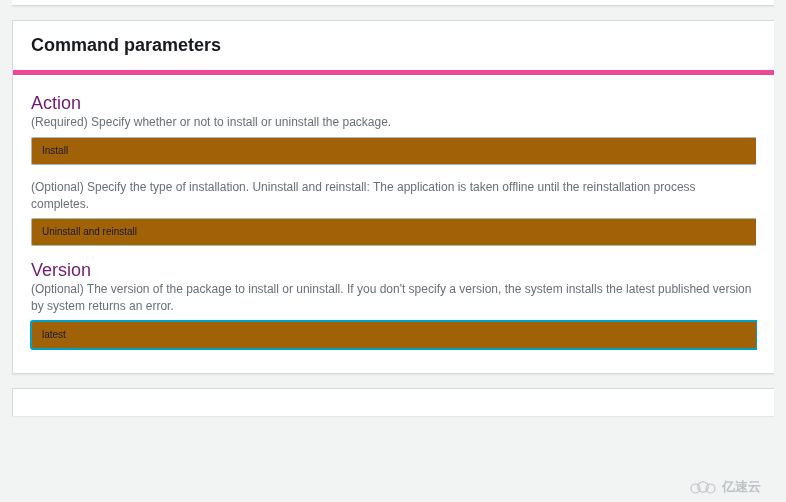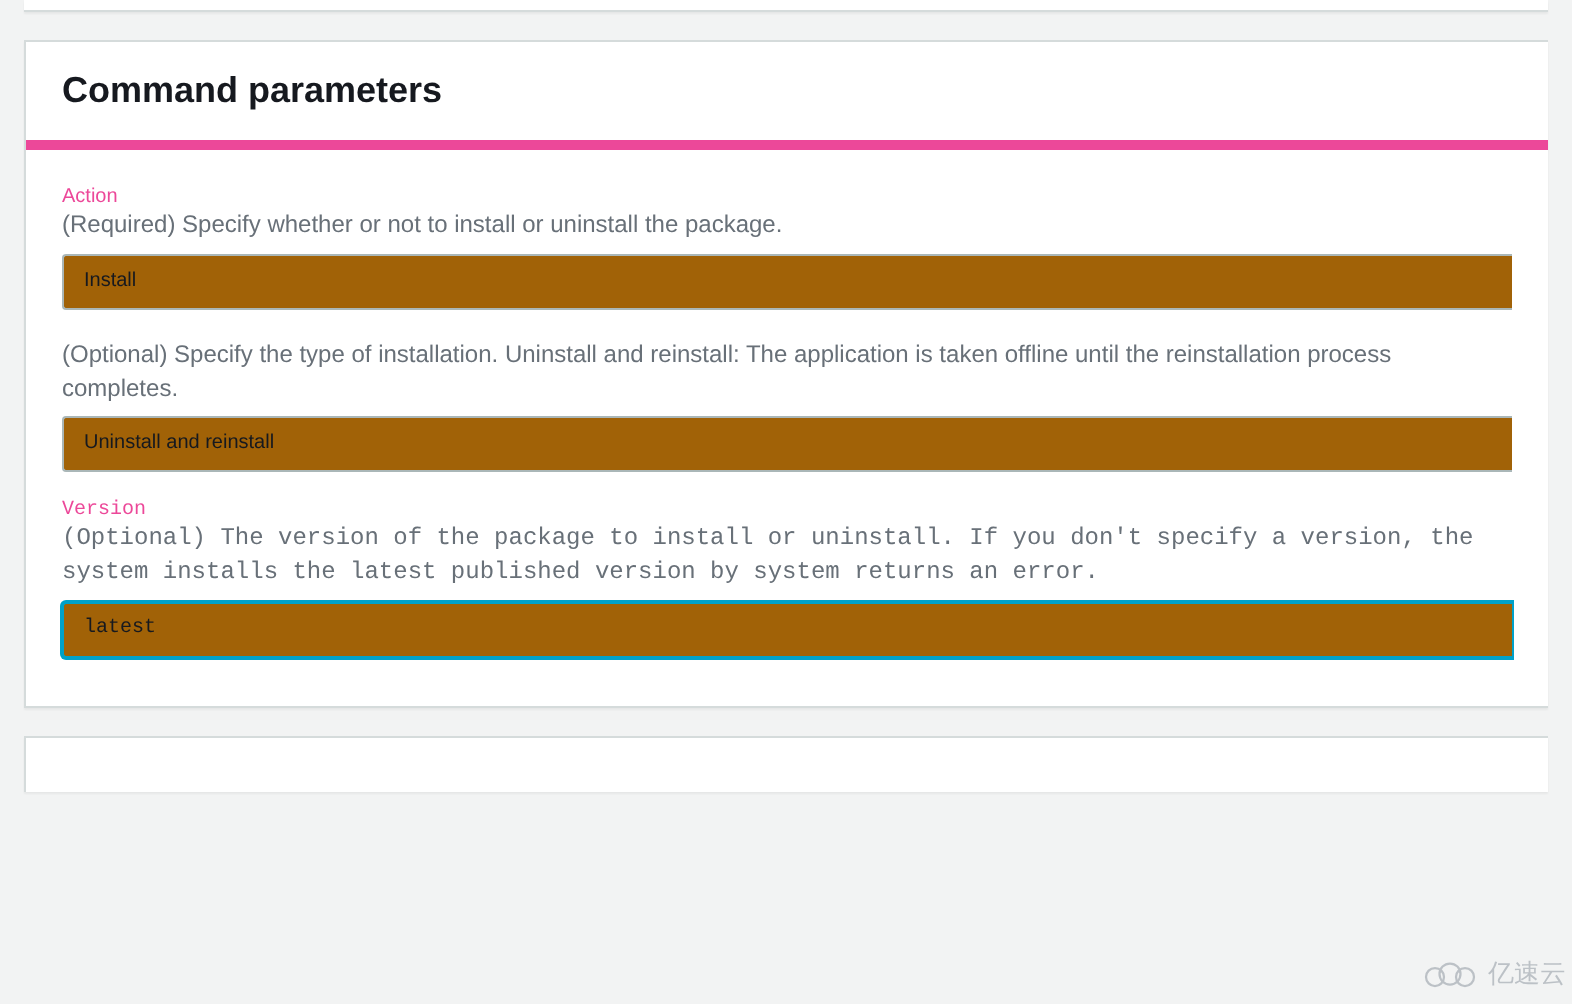--- a/index.html
+++ b/index.html
@@ -41,26 +41,25 @@
       color: #16191f;
     }
     .panel-body {
       padding: 18px 18px 24px 18px;
     }
     .field {
       margin-bottom: 14px;
     }
     .field:last-child {
       margin-bottom: 0;
-      font-family: Liberation Mono, monospace;
     }
     .field-label {
-      font-size: 10px;
+      font-size: 18px;
       font-weight: 400;
-      color: #ec4899;
+      color: #701a75;
       display: block;
     }
     .field-desc {
       font-size: 12px;
       color: #687078;
       line-height: 1.4;
       margin-top: 0;
       margin-bottom: 6px;
     }
     .field-input {
@@ -84,28 +83,29 @@
     .bottom-panel-edge {
       background: #ffffff;
       margin: 0 12px 0 12px;
       height: 28px;
       border-top: 1px solid #d5dbdb;
       border-left: 1px solid #d5dbdb;
       box-shadow: 0 1px 1px rgba(0,0,0,0.05);
     }
     .watermark {
       position: absolute;
-      right: 3px;
+      right: 25px;
       bottom: 6px;
       font-size: 13px;
       color: #b3b9bf;
       display: flex;
       align-items: center;
       gap: 4px;
       opacity: 0.85;
+      font-weight: bold;
     }
     .watermark svg {
       width: 30px;
       height: 16px;
     }
   </style>
 </head>
 <body>
 
 <div class="top-panel-edge"></div>

